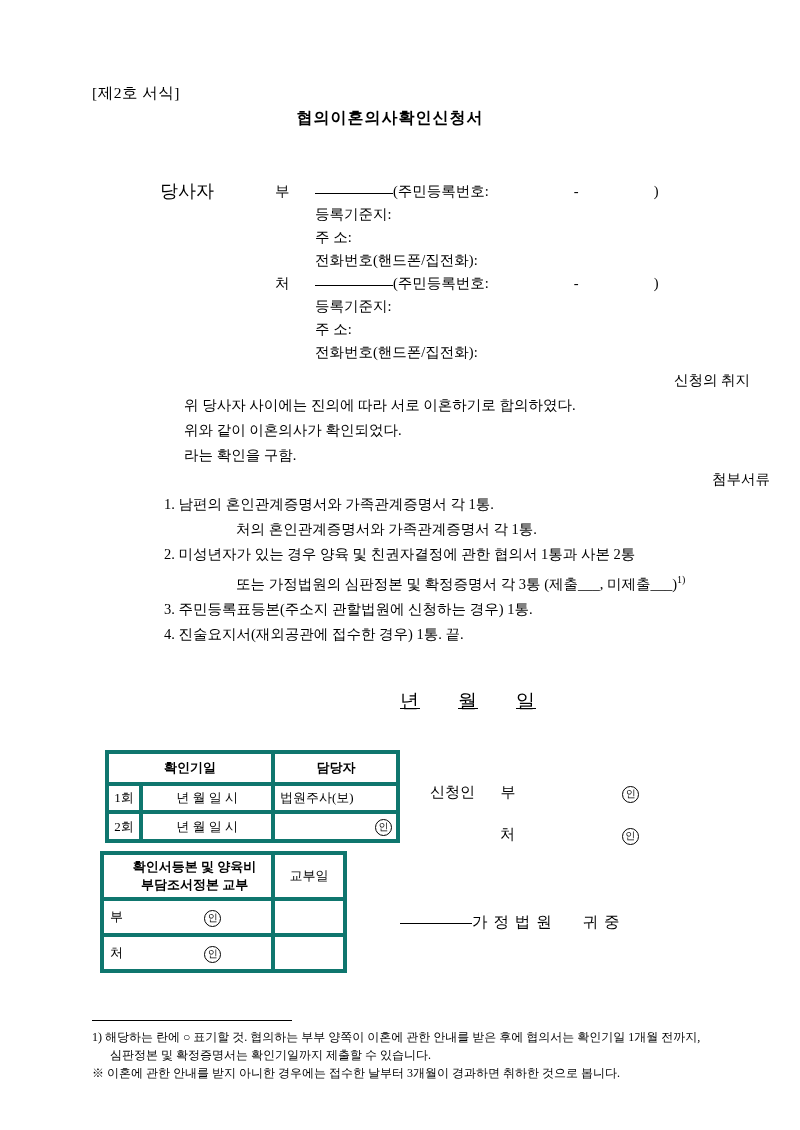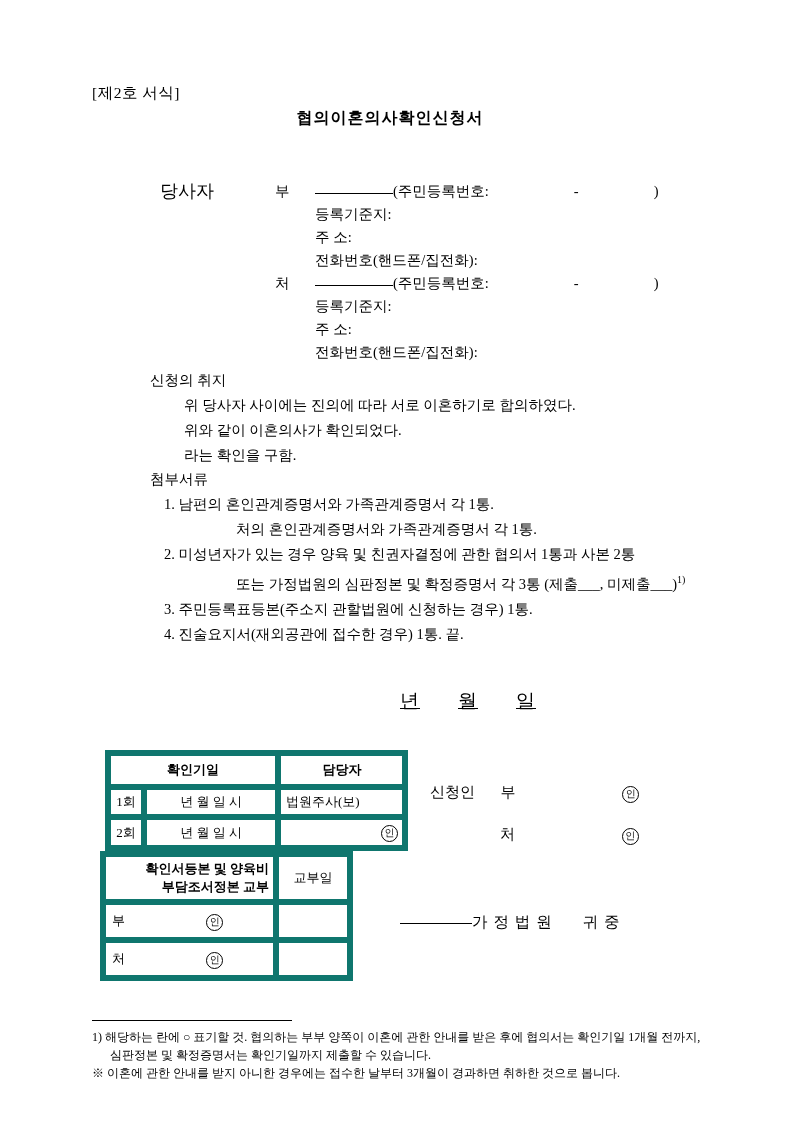--- a/index.html
+++ b/index.html
@@ -87,20 +87,21 @@
   }
 
   
   .sec {
     position: absolute;
     font-size: 14.5px;
     line-height: 25px;
   }
   .sec-title {
     font-size: 14.5px;
+    text-align: right;
   }
   .indent1 {
     padding-left: 34px;
   }
   .attach-list {
     margin: 0;
     padding: 0;
     list-style: none;
   }
   .attach-list li {
@@ -131,21 +132,21 @@
     width: 38px;
   }
 
   
   table.box {
     border-collapse: collapse;
     position: absolute;
     font-size: 13px;
   }
   table.box td, table.box th {
-    border: 6px solid #0f766e;
+    border: 4px solid #0f766e;
     padding: 3px 4px;
     font-weight: normal;
     text-align: center;
     font-size: 13px;
     line-height: 18px;
   }
   #confirm-table {
     left: 105px;
     top: 750px;
   }
@@ -165,21 +166,21 @@
     line-height: 14px;
     font-size: 10px;
     text-align: center;
   }
   #issue-table {
     left: 100px;
     top: 851px;
   }
   #issue-table td.ih {
     width: 145px;
-    text-align: right;
+    text-align: center;
     padding-left: 18px;
     font-weight: bold;
   }
   #issue-table td.ih2 {
     width: 60px;
   }
   #issue-table td.il {
     text-align: left;
     padding-left: 6px;
     height: 26px;

